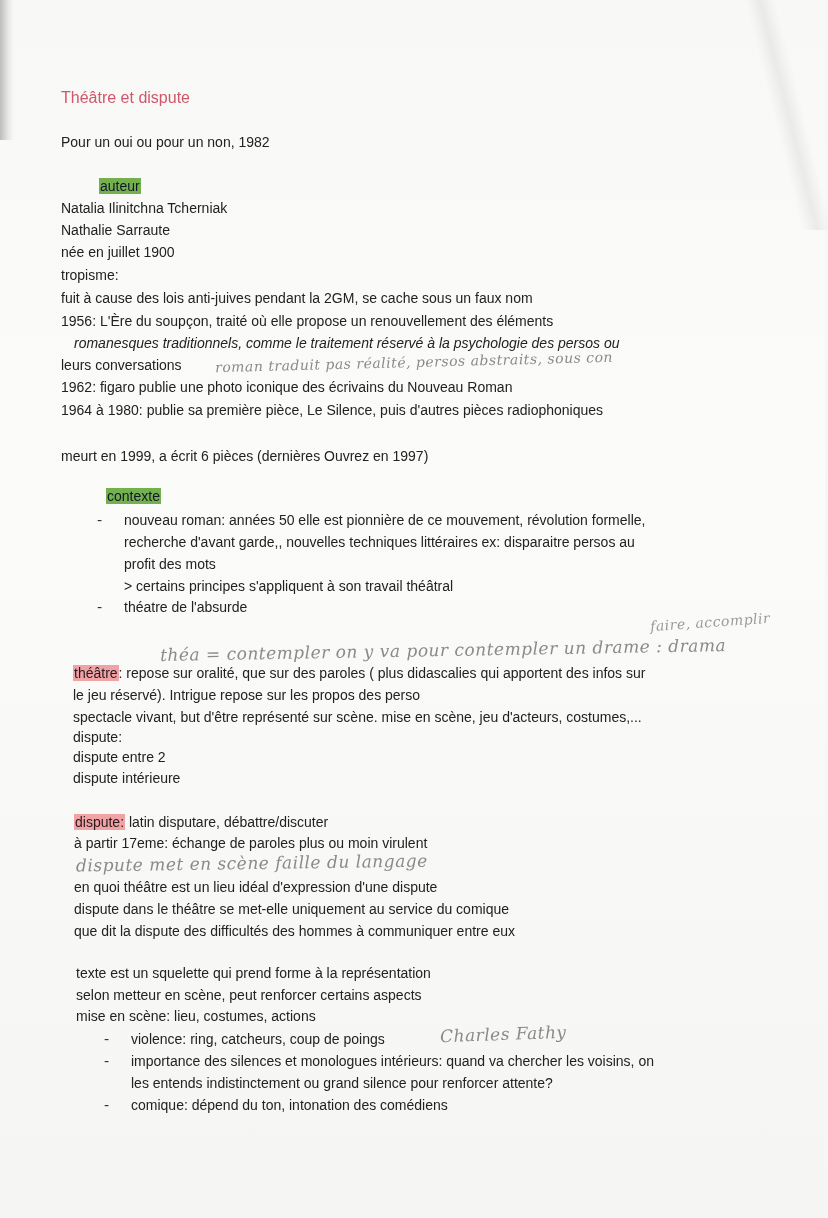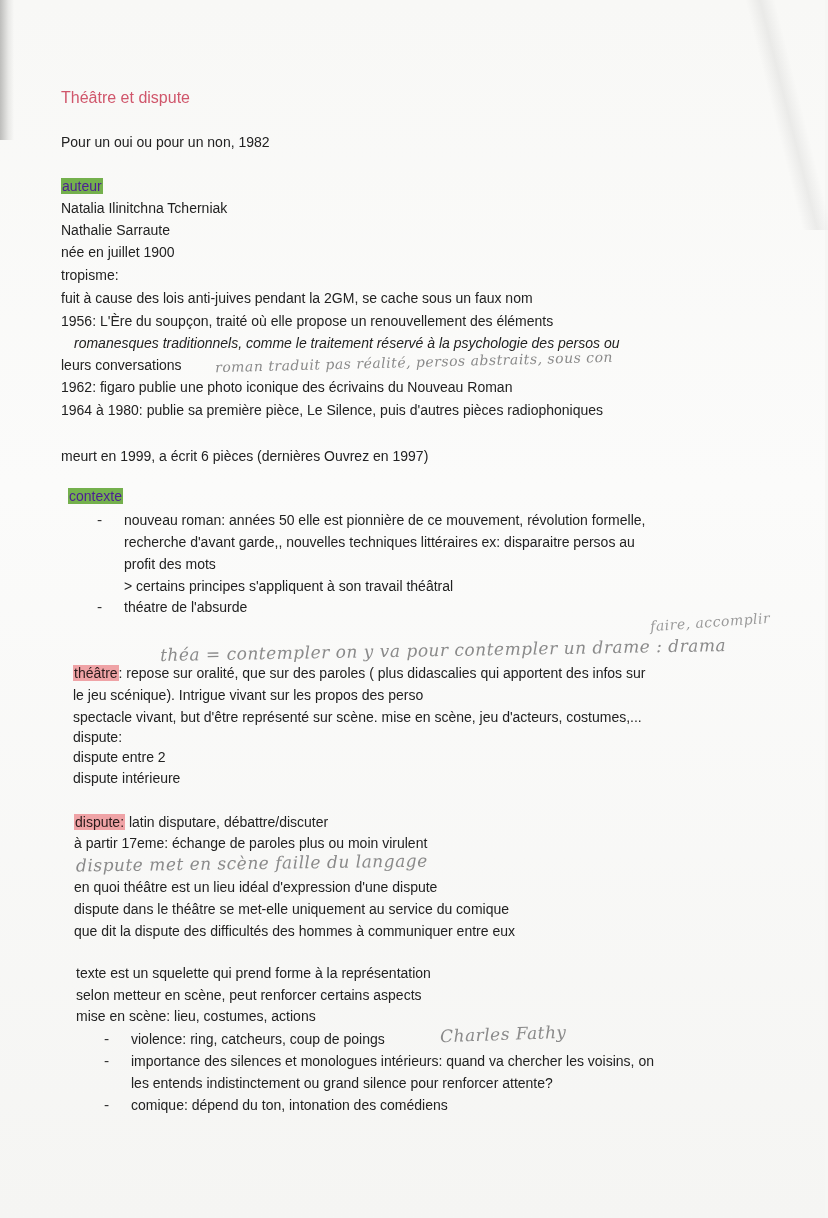--- a/index.html
+++ b/index.html
@@ -21,21 +21,21 @@
   .fold-right {
     position: absolute; left: 745px; top: 0; width: 30px; height: 230px;
     background: linear-gradient(90deg, rgba(0,0,0,0) 0%, rgba(0,0,0,0.06) 50%, rgba(0,0,0,0) 100%);
     transform: skewX(14deg); transform-origin: top left;
   }
   .line {
     position: absolute; font-size: 14px; line-height: 22px; white-space: nowrap;
     color: #222;
   }
   .title { color: #d0566b; font-size: 16px; }
-  .hl-green { background: #74b04d; color: #4c1d95; padding: 0 1px; }
+  .hl-green { background: #74b04d; color: #0f172a; padding: 0 1px; margin-left: 38px; }
   .hl-red { background: #efa3a6; color: #2a1a1a; padding: 0 1px; }
   .bullet {
     position: absolute; font-size: 15.5px; line-height: 22px; color: #333;
   }
   .hand {
     position: absolute; white-space: nowrap;
     font-family: "DejaVu Serif", serif; font-style: italic;
     color: #8a8a8a; font-size: 17px; letter-spacing: 0.5px;
   }
   .hand.small { font-size: 14px; }
@@ -77,21 +77,21 @@
   <div class="line" style="left:124px; top:575px;">&gt; certains principes s'appliquent à son travail théâtral</div>
   <div class="bullet" style="left:97px; top:596px;">-</div>
   <div class="line" style="left:124px; top:596px;">théatre de l'absurde</div>
 
   <div class="hand small lighter" style="left:650px; top:614px; transform:rotate(-4deg);">faire, accomplir</div>
   <div class="hand" style="left:160px; top:640px; transform:rotate(-1deg);">théa = contempler on y va pour contempler un drame : drama</div>
 
   <div class="line" style="left:73px; top:662px;">
     <span class="hl-red">théâtre</span><span>: repose sur oralité, que sur des paroles ( plus didascalies qui apportent des infos sur</span>
   </div>
-  <div class="line" style="left:73px; top:684px;">le jeu scénique). Intrigue vivant sur les propos des perso</div>
+  <div class="line" style="left:73px; top:684px;">le jeu réservé). Intrigue repose sur les propos des perso</div>
   <div class="line" style="left:73px; top:706px;">spectacle vivant, but d'être représenté sur scène. mise en scène, jeu d'acteurs, costumes,...</div>
   <div class="line" style="left:73px; top:726px;">dispute:</div>
   <div class="line" style="left:73px; top:746px;">dispute entre 2</div>
   <div class="line" style="left:73px; top:767px;">dispute intérieure</div>
 
   <div class="line" style="left:74px; top:811px;">
     <span class="hl-red">dispute:</span><span> latin disputare, débattre/discuter</span>
   </div>
   <div class="line" style="left:74px; top:832px;">à partir 17eme: échange de paroles plus ou moin virulent</div>
   <div class="hand" style="left:76px; top:853px; transform:rotate(-0.8deg);">dispute met en scène faille du langage</div>

